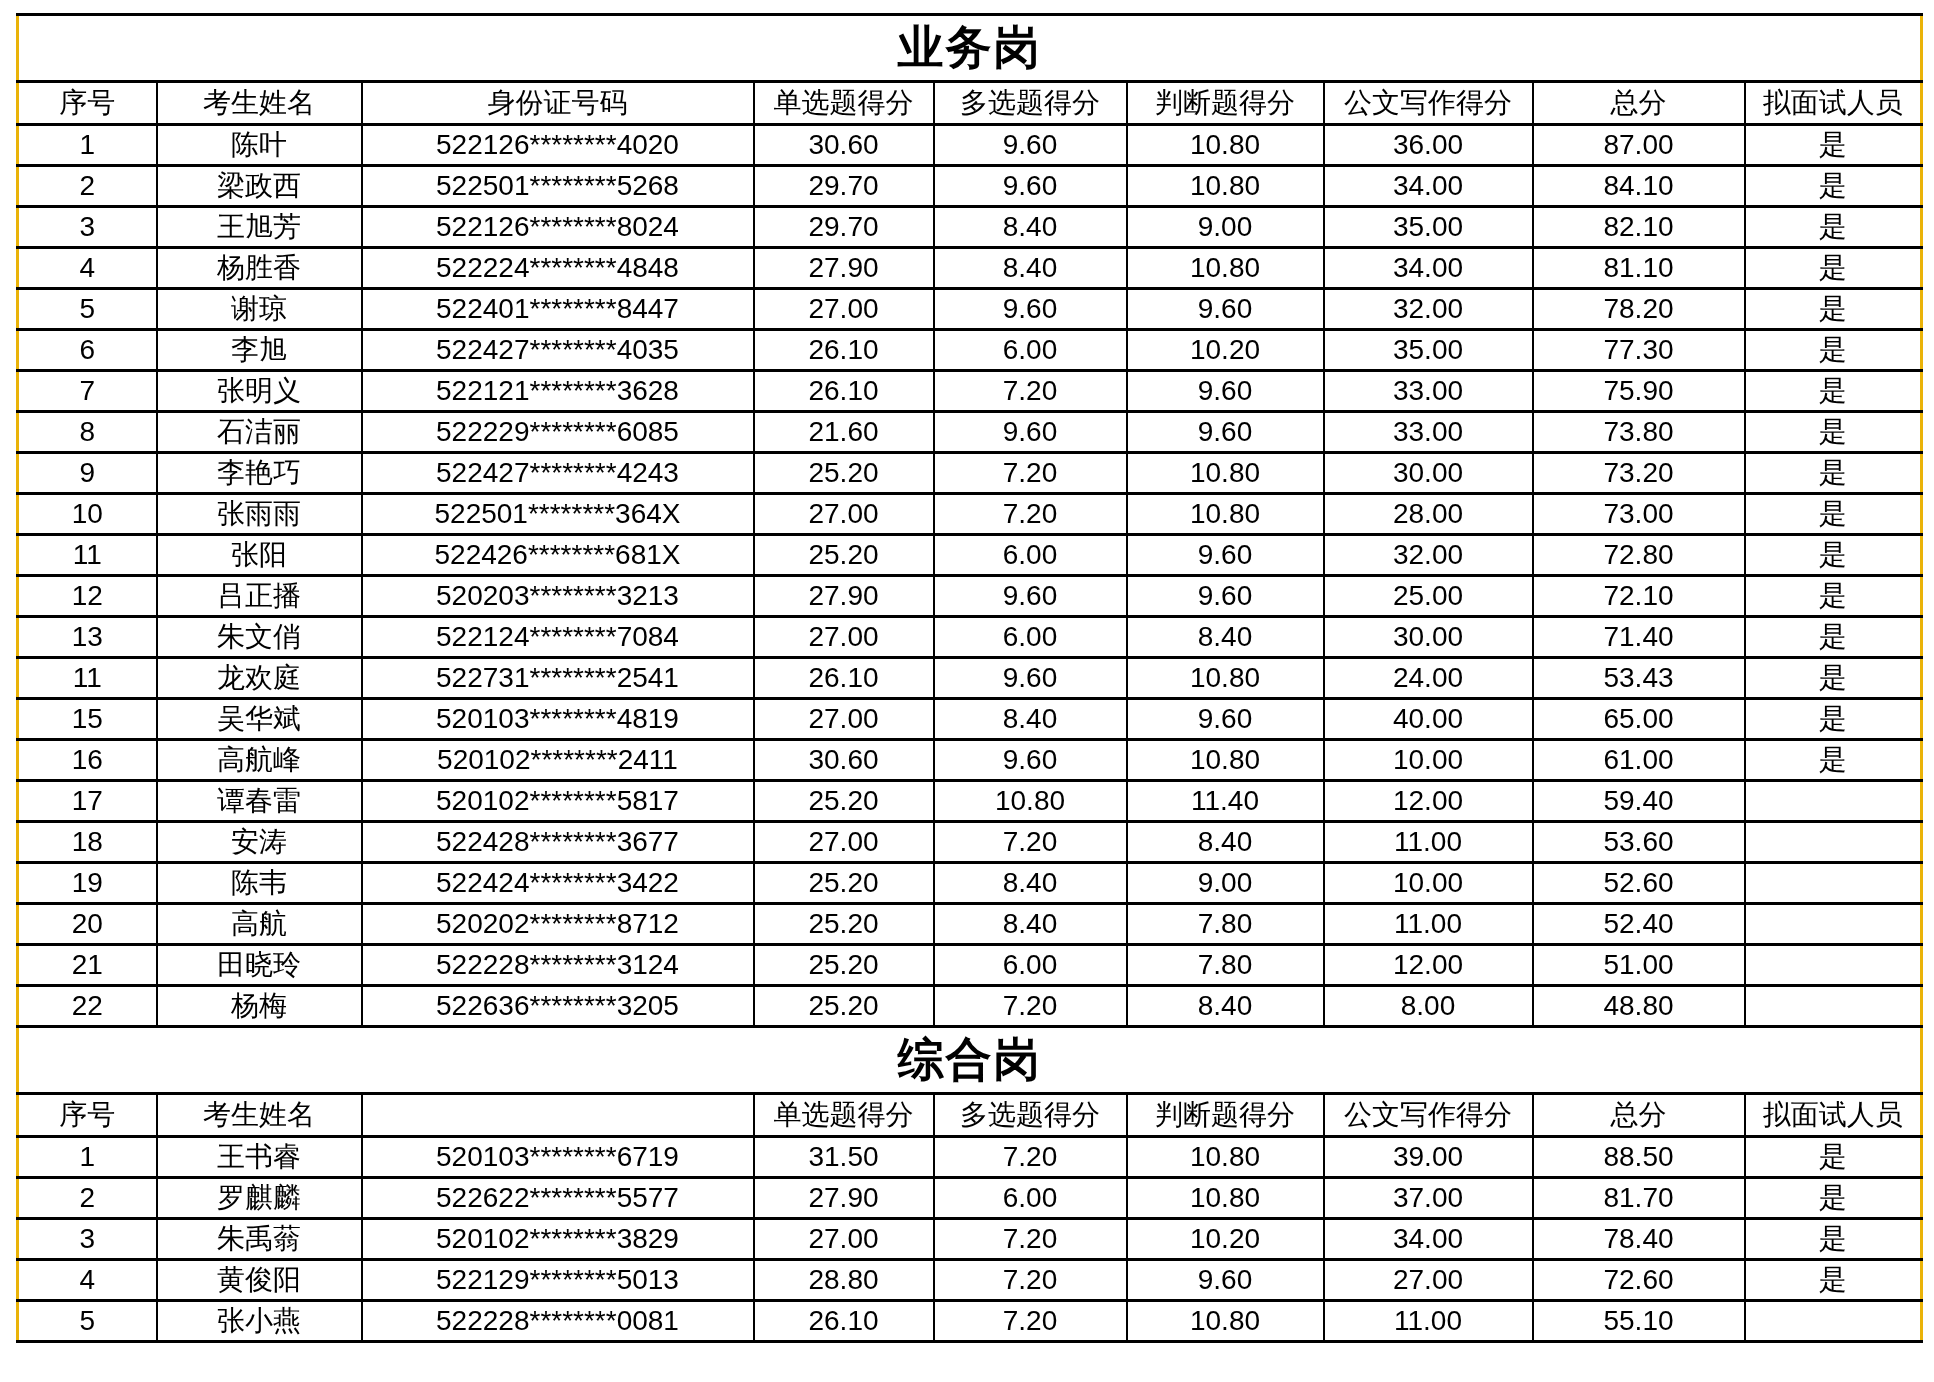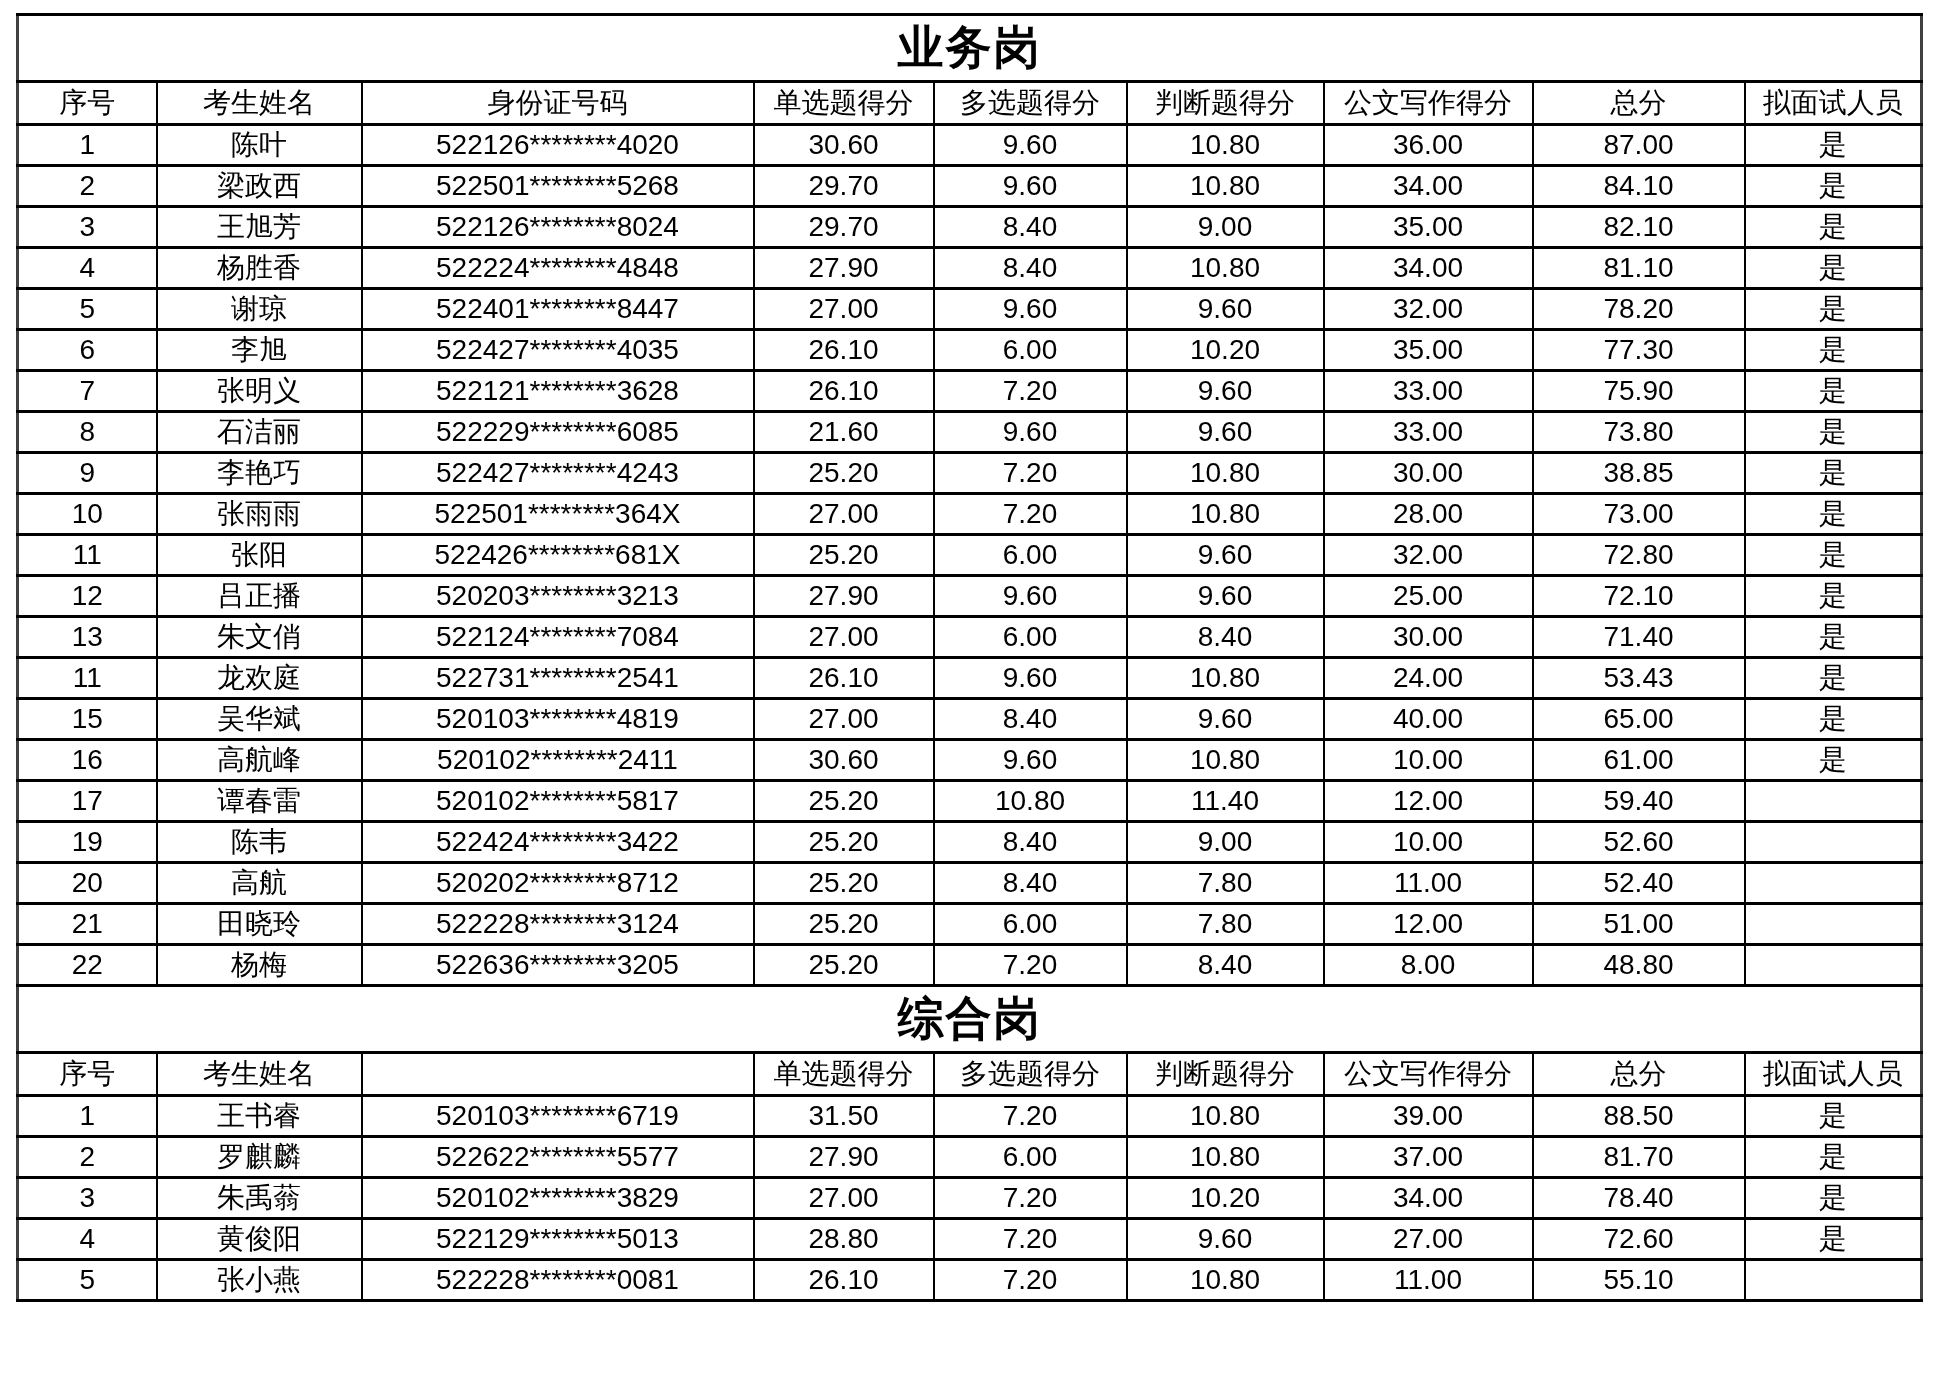--- a/index.html
+++ b/index.html
@@ -11,21 +11,21 @@
     box-sizing: border-box;
     padding: 13px 14px 0 16px;
     font-family: "Liberation Sans", sans-serif;
     color: #000000;
     overflow: hidden;
   }
   table.score-table {
     border-collapse: collapse;
     table-layout: fixed;
     width: 1904px;
-    border: 3px solid #404040;
+    border: 3px solid #eab308;
   }
   table.score-table td {
     border-left: 2px solid #000000;
     border-right: 2px solid #000000;
     border-top: 3px solid #000000;
     border-bottom: 3px solid #000000;
     text-align: center;
     vertical-align: middle;
     padding: 0;
     white-space: nowrap;
@@ -168,21 +168,21 @@
           <td class="data-cell">是</td>
         </tr>
         <tr>
           <td class="data-cell">9</td>
           <td class="data-cell">李艳巧</td>
           <td class="data-cell">522427********4243</td>
           <td class="data-cell">25.20</td>
           <td class="data-cell">7.20</td>
           <td class="data-cell">10.80</td>
           <td class="data-cell">30.00</td>
-          <td class="data-cell">38.85</td>
+          <td class="data-cell">73.20</td>
           <td class="data-cell">是</td>
         </tr>
         <tr>
           <td class="data-cell">10</td>
           <td class="data-cell">张雨雨</td>
           <td class="data-cell">522501********364X</td>
           <td class="data-cell">27.00</td>
           <td class="data-cell">7.20</td>
           <td class="data-cell">10.80</td>
           <td class="data-cell">28.00</td>
@@ -257,20 +257,31 @@
         </tr>
         <tr>
           <td class="data-cell">17</td>
           <td class="data-cell">谭春雷</td>
           <td class="data-cell">520102********5817</td>
           <td class="data-cell">25.20</td>
           <td class="data-cell">10.80</td>
           <td class="data-cell">11.40</td>
           <td class="data-cell">12.00</td>
           <td class="data-cell">59.40</td>
+          <td class="data-cell"></td>
+        </tr>
+        <tr>
+          <td class="data-cell">18</td>
+          <td class="data-cell">安涛</td>
+          <td class="data-cell">522428********3677</td>
+          <td class="data-cell">27.00</td>
+          <td class="data-cell">7.20</td>
+          <td class="data-cell">8.40</td>
+          <td class="data-cell">11.00</td>
+          <td class="data-cell">53.60</td>
           <td class="data-cell"></td>
         </tr>
         <tr>
           <td class="data-cell">19</td>
           <td class="data-cell">陈韦</td>
           <td class="data-cell">522424********3422</td>
           <td class="data-cell">25.20</td>
           <td class="data-cell">8.40</td>
           <td class="data-cell">9.00</td>
           <td class="data-cell">10.00</td>

